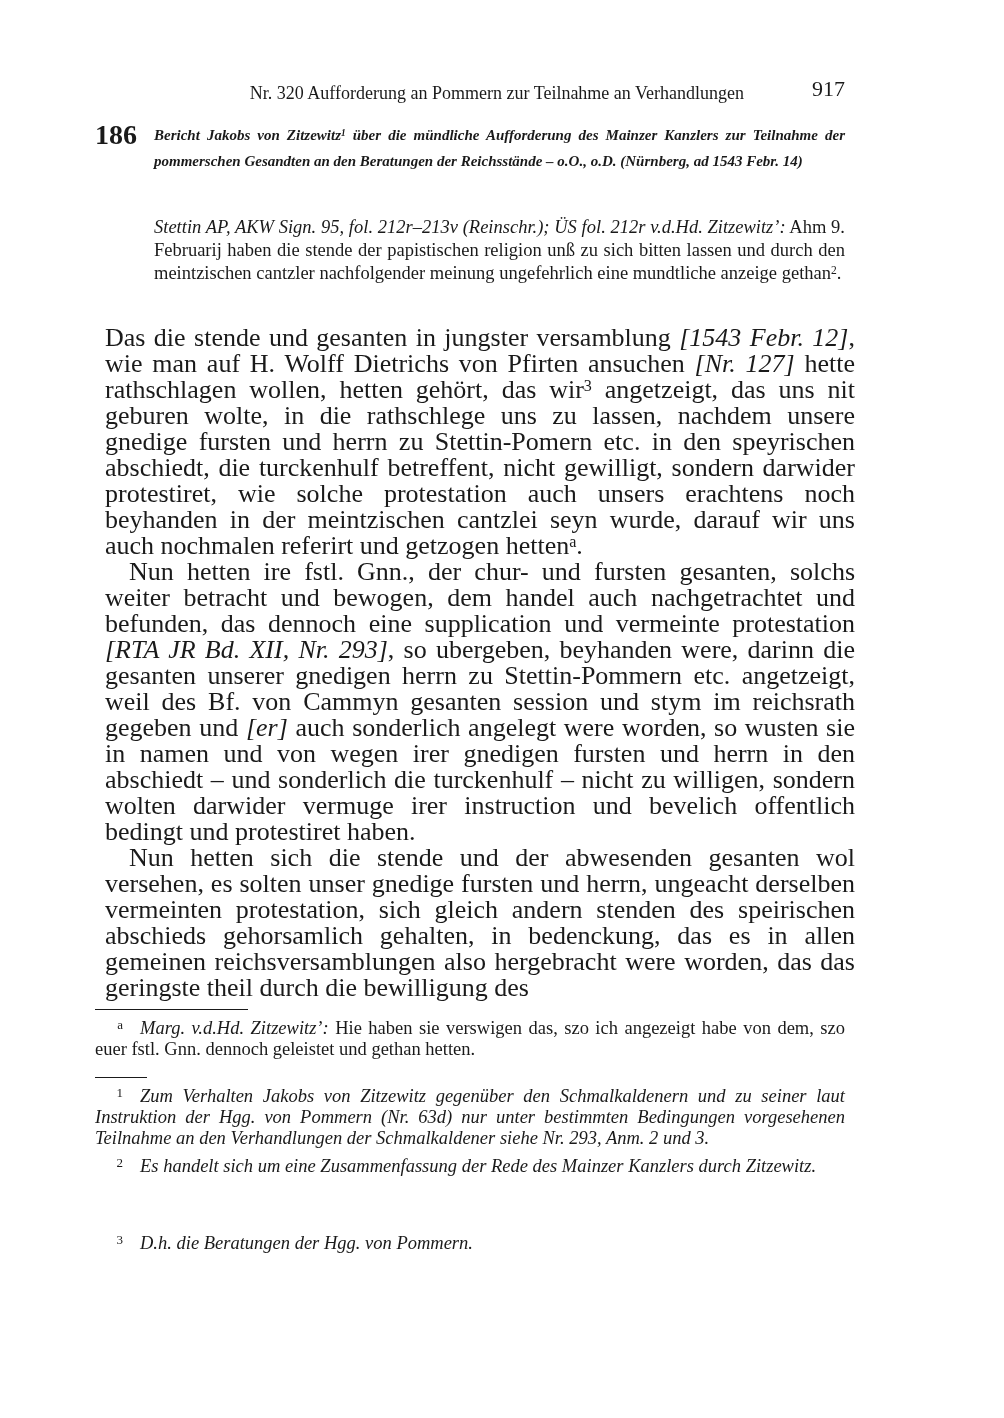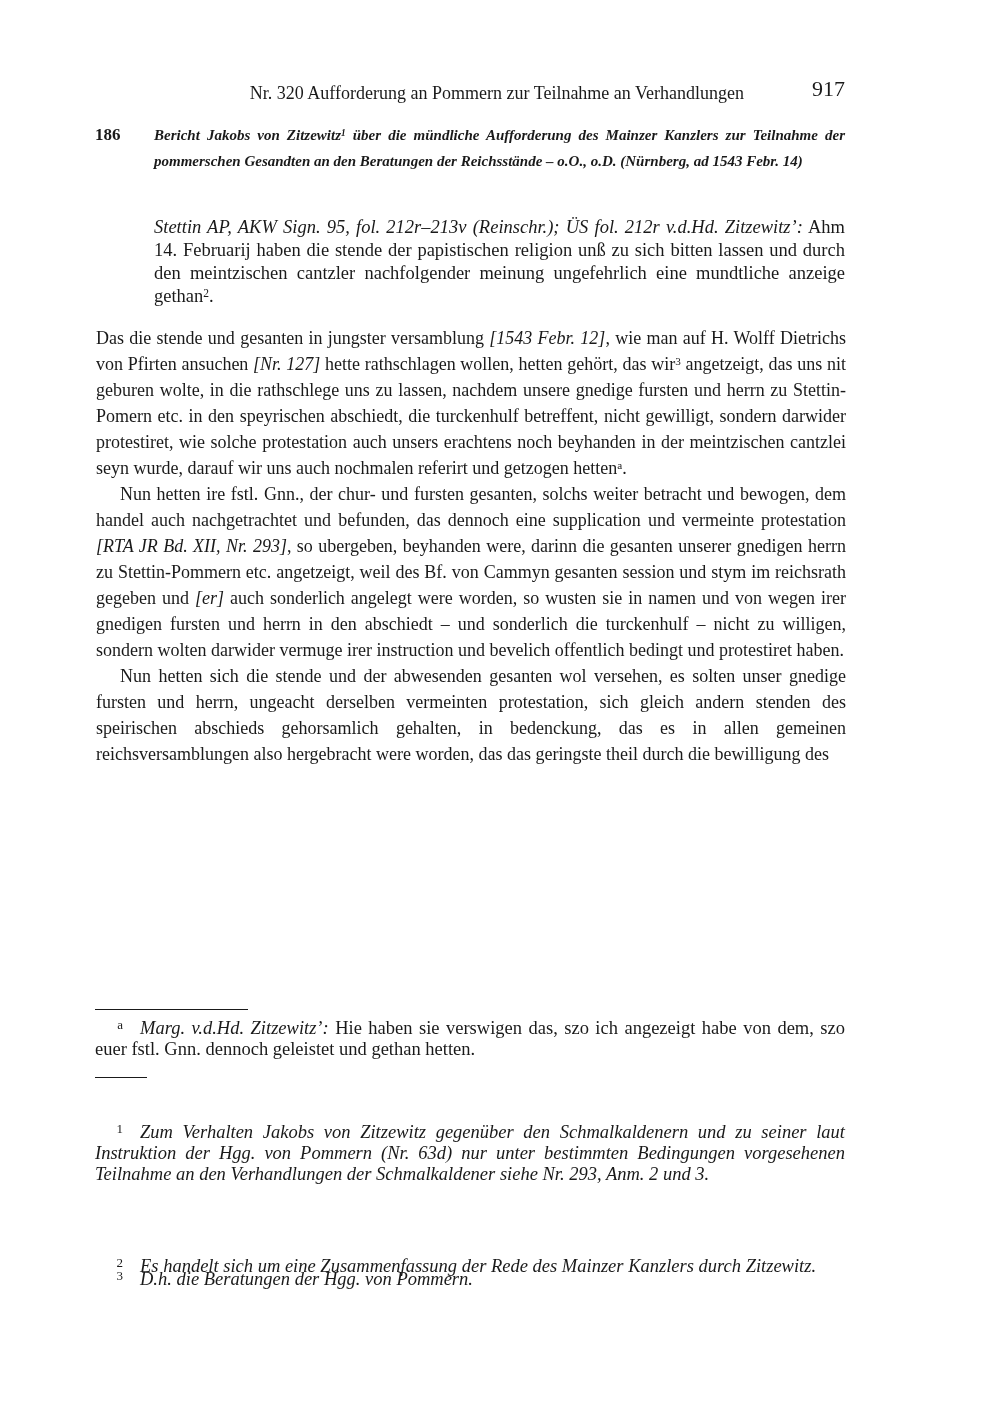--- a/index.html
+++ b/index.html
@@ -8,67 +8,67 @@
       font-family: "Liberation Serif", "DejaVu Serif", serif;
       color: #1a1a1a;
     }
     .running-head {
       position: absolute; top: 79px; left: 95px; width: 750px;
       font-size: 18px; line-height: 24px;
     }
     .running-head .title { position: absolute; right: 101px; top: 2px; white-space: nowrap; }
     .running-head .pagenum { position: absolute; right: 0; top: -2px; font-size: 22px; }
     .doc-head { position: absolute; top: 122px; left: 95px; width: 750px; }
-    .doc-num { position: absolute; left: 0; top: 0; font-size: 17px; font-weight: bold; line-height: 26px; }
+    .doc-num { position: absolute; left: 0; top: 0; font-size: 28px; font-weight: bold; line-height: 26px; }
     .doc-title {
       position: absolute; left: 59px; top: 0; width: 691px;
       font-size: 15px; line-height: 26px; font-style: italic; font-weight: bold;
       text-align: justify; text-align-last: left;
     }
     sup { font-size: 0.62em; vertical-align: 0.45em; line-height: 0; }
     .source {
       position: absolute; top: 216px; left: 154px; width: 691px;
       font-size: 18.5px; line-height: 23px; text-align: justify;
     }
     .body-text {
-      position: absolute; top: 325px; left: 96px; width: 750px;
-      font-size: 18px; line-height: 26px; text-align: justify;
+      position: absolute; top: 325px; left: 105px; width: 750px;
+      font-size: 26px; line-height: 26px; text-align: justify;
     }
     .body-text p { margin: 0; }
     .body-text p.indent { text-indent: 24px; }
     i, .it { font-style: italic; margin-top: 45px; }
     .rule { position: absolute; left: 95px; height: 1px; background: #1a1a1a; }
     .fn {
       position: absolute; left: 95px; width: 750px;
       font-size: 18.5px; line-height: 21px; text-align: justify;
     }
     .fn .mark { display: inline-block; width: 28px; text-align: right; padding-right: 0; font-size: 13px; vertical-align: 5px; font-style: normal; }
     .fn .gap { display: inline-block; width: 17px; }
-    .fn.italic { font-style: italic; margin-top: 36px; }
+    .fn.italic { font-style: italic; }
   </style>
 </head>
 <body>
 
 <div class="running-head">
   <span class="title">Nr. 320 Aufforderung an Pommern zur Teilnahme an Verhandlungen</span>
   <span class="pagenum">917</span>
 </div>
 
 <div class="doc-head">
   <span class="doc-num">186</span>
   <div class="doc-title"><span>Bericht Jakobs von Zitzewitz</span><sup>1</sup><span> über die mündliche Aufforderung des Mainzer Kanzlers zur Teilnahme der pommerschen Gesandten an den Beratungen der Reichsstände – o.O., o.D. (Nürnberg, ad 1543 Febr. 14)</span></div>
 </div>
 
-<div class="source"><span class="it">Stettin AP, AKW Sign. 95, fol. 212r–213v (Reinschr.); ÜS fol. 212r v.d.Hd. Zitzewitz’:</span><span> Ahm 14. Februarij haben die stende der papistischen religion unß zu sich bitten lassen und durch den meintzischen cantzler nachfolgender meinung ungefehrlich eine mundtliche anzeige gethan</span><sup>2</sup><span>.</span></div>
+<div class="source"><span class="it">Stettin AP, AKW Sign. 95, fol. 212r–213v (Reinschr.); ÜS fol. 212r v.d.Hd. Zitzewitz’:</span><span> Ahm 9. Februarij haben die stende der papistischen religion unß zu sich bitten lassen und durch den meintzischen cantzler nachfolgender meinung ungefehrlich eine mundtliche anzeige gethan</span><sup>2</sup><span>.</span></div>
 
 <div class="body-text">
   <p><span>Das die stende und gesanten in jungster versamblung </span><i>[1543 Febr. 12]</i><span>, wie man auf H. Wolff Dietrichs von Pfirten ansuchen </span><i>[Nr. 127]</i><span> hette rathschlagen wollen, hetten gehört, das wir</span><sup>3</sup><span> angetzeigt, das uns nit geburen wolte, in die rathschlege uns zu lassen, nachdem unsere gnedige fursten und herrn zu Stettin-Pomern etc. in den speyrischen abschiedt, die turckenhulf betreffent, nicht gewilligt, sondern darwider protestiret, wie solche protestation auch unsers erachtens noch beyhanden in der meintzischen cantzlei seyn wurde, darauf wir uns auch nochmalen referirt und getzogen hetten</span><sup>a</sup><span>.</span></p>
   <p class="indent"><span>Nun hetten ire fstl. Gnn., der chur- und fursten gesanten, solchs weiter betracht und bewogen, dem handel auch nachgetrachtet und befunden, das dennoch eine supplication und vermeinte protestation </span><i>[RTA JR Bd. XII, Nr. 293]</i><span>, so ubergeben, beyhanden were, darinn die gesanten unserer gnedigen herrn zu Stettin-Pommern etc. angetzeigt, weil des Bf. von Cammyn gesanten session und stym im reichsrath gegeben und </span><i>[er]</i><span> auch sonderlich angelegt were worden, so wusten sie in namen und von wegen irer gnedigen fursten und herrn in den abschiedt – und sonderlich die turckenhulf – nicht zu willigen, sondern wolten darwider vermuge irer instruction und bevelich offentlich bedingt und protestiret haben.</span></p>
   <p class="indent">Nun hetten sich die stende und der abwesenden gesanten wol versehen, es solten unser gnedige fursten und herrn, ungeacht derselben vermeinten protestation, sich gleich andern stenden des speirischen abschieds gehorsamlich gehalten, in bedenckung, das es in allen gemeinen reichsversamblungen also hergebracht were worden, das das geringste theil durch die bewilligung des</p>
 </div>
 
 <div class="rule" style="top:1009px; width:153px;"></div>
 <div class="fn" style="top:1014px;"><span class="mark">a</span><span class="gap"></span><span class="it">Marg. v.d.Hd. Zitzewitz’:</span><span> Hie haben sie verswigen das, szo ich angezeigt habe von dem, szo euer fstl. Gnn. dennoch geleistet und gethan hetten.</span></div>
 
 <div class="rule" style="top:1077px; width:52px;"></div>
 <div class="fn italic" style="top:1082px;"><span class="mark">1</span><span class="gap"></span><span>Zum Verhalten Jakobs von Zitzewitz gegenüber den Schmalkaldenern und zu seiner laut Instruktion der Hgg. von Pommern (Nr. 63d) nur unter bestimmten Bedingungen vorgesehenen Teilnahme an den Verhandlungen der Schmalkaldener siehe Nr. 293, Anm. 2 und 3.</span></div>
-<div class="fn italic" style="top:1216px;"><span class="mark">2</span><span class="gap"></span><span>Es handelt sich um eine Zusammenfassung der Rede des Mainzer Kanzlers durch Zitzewitz.</span></div>
+<div class="fn italic" style="top:1152px;"><span class="mark">2</span><span class="gap"></span><span>Es handelt sich um eine Zusammenfassung der Rede des Mainzer Kanzlers durch Zitzewitz.</span></div>
 <div class="fn italic" style="top:1229px;"><span class="mark">3</span><span class="gap"></span><span>D.h. die Beratungen der Hgg. von Pommern.</span></div>
 
 </body></html>

